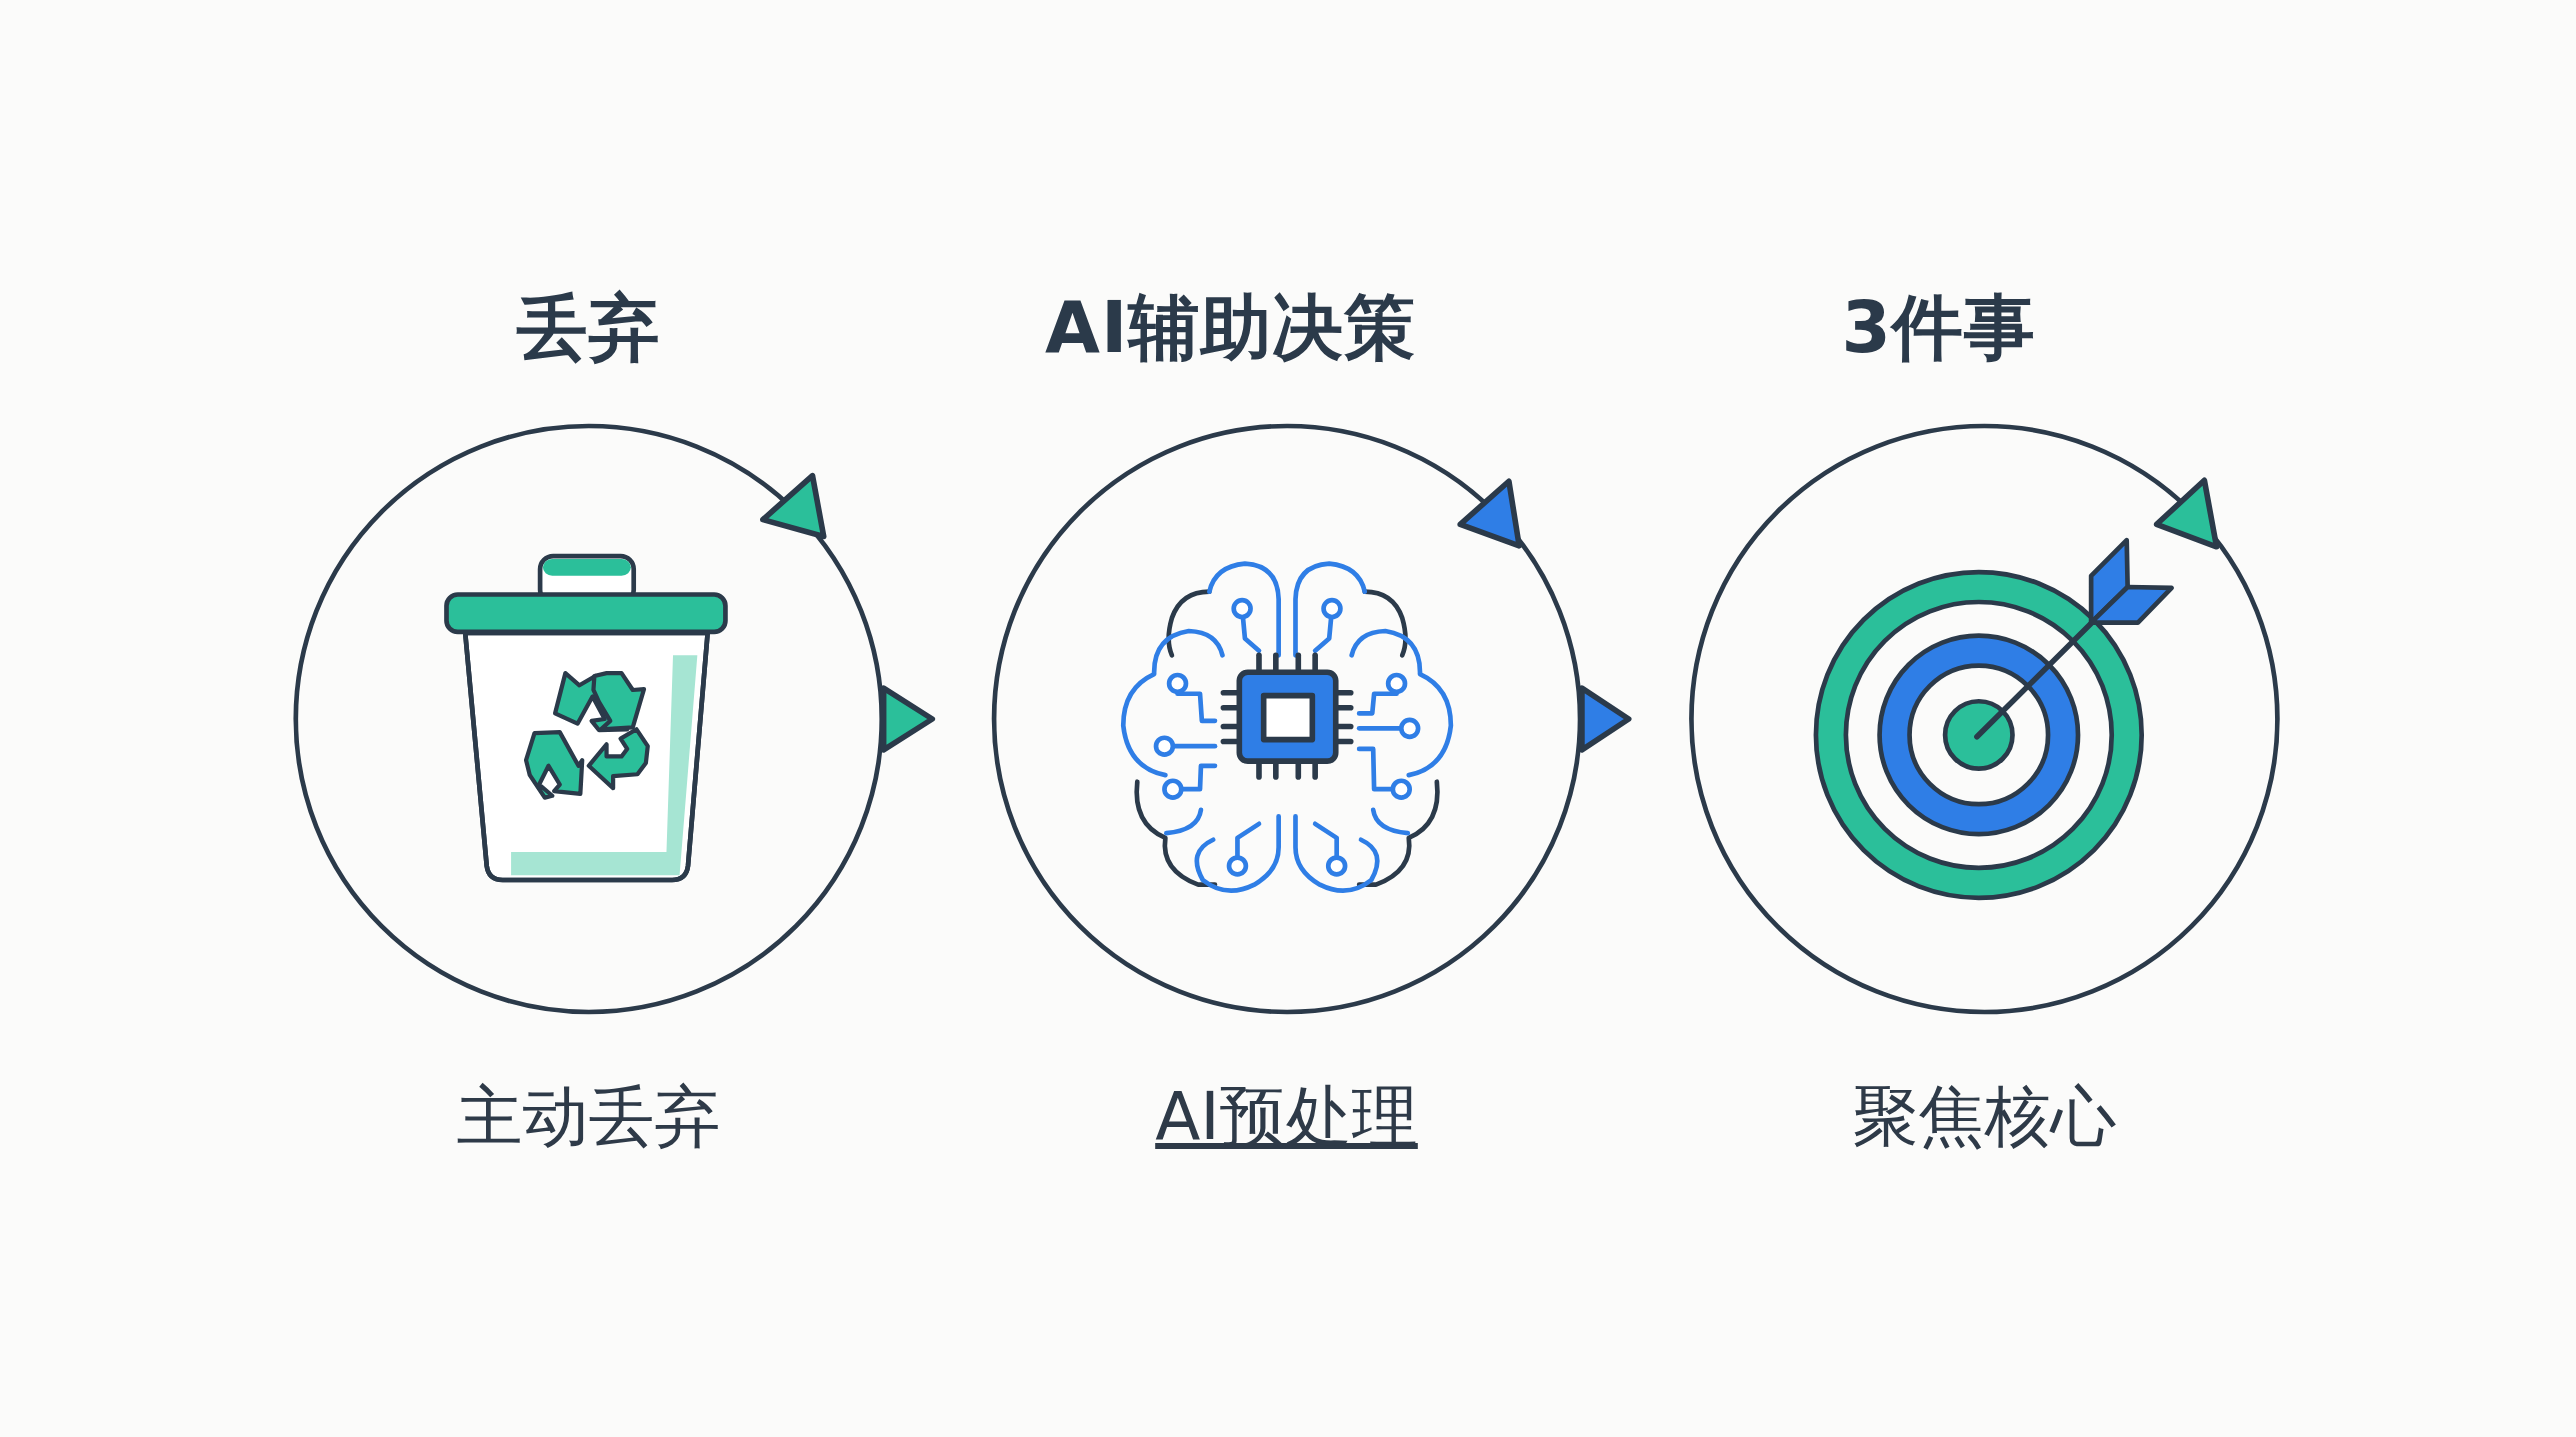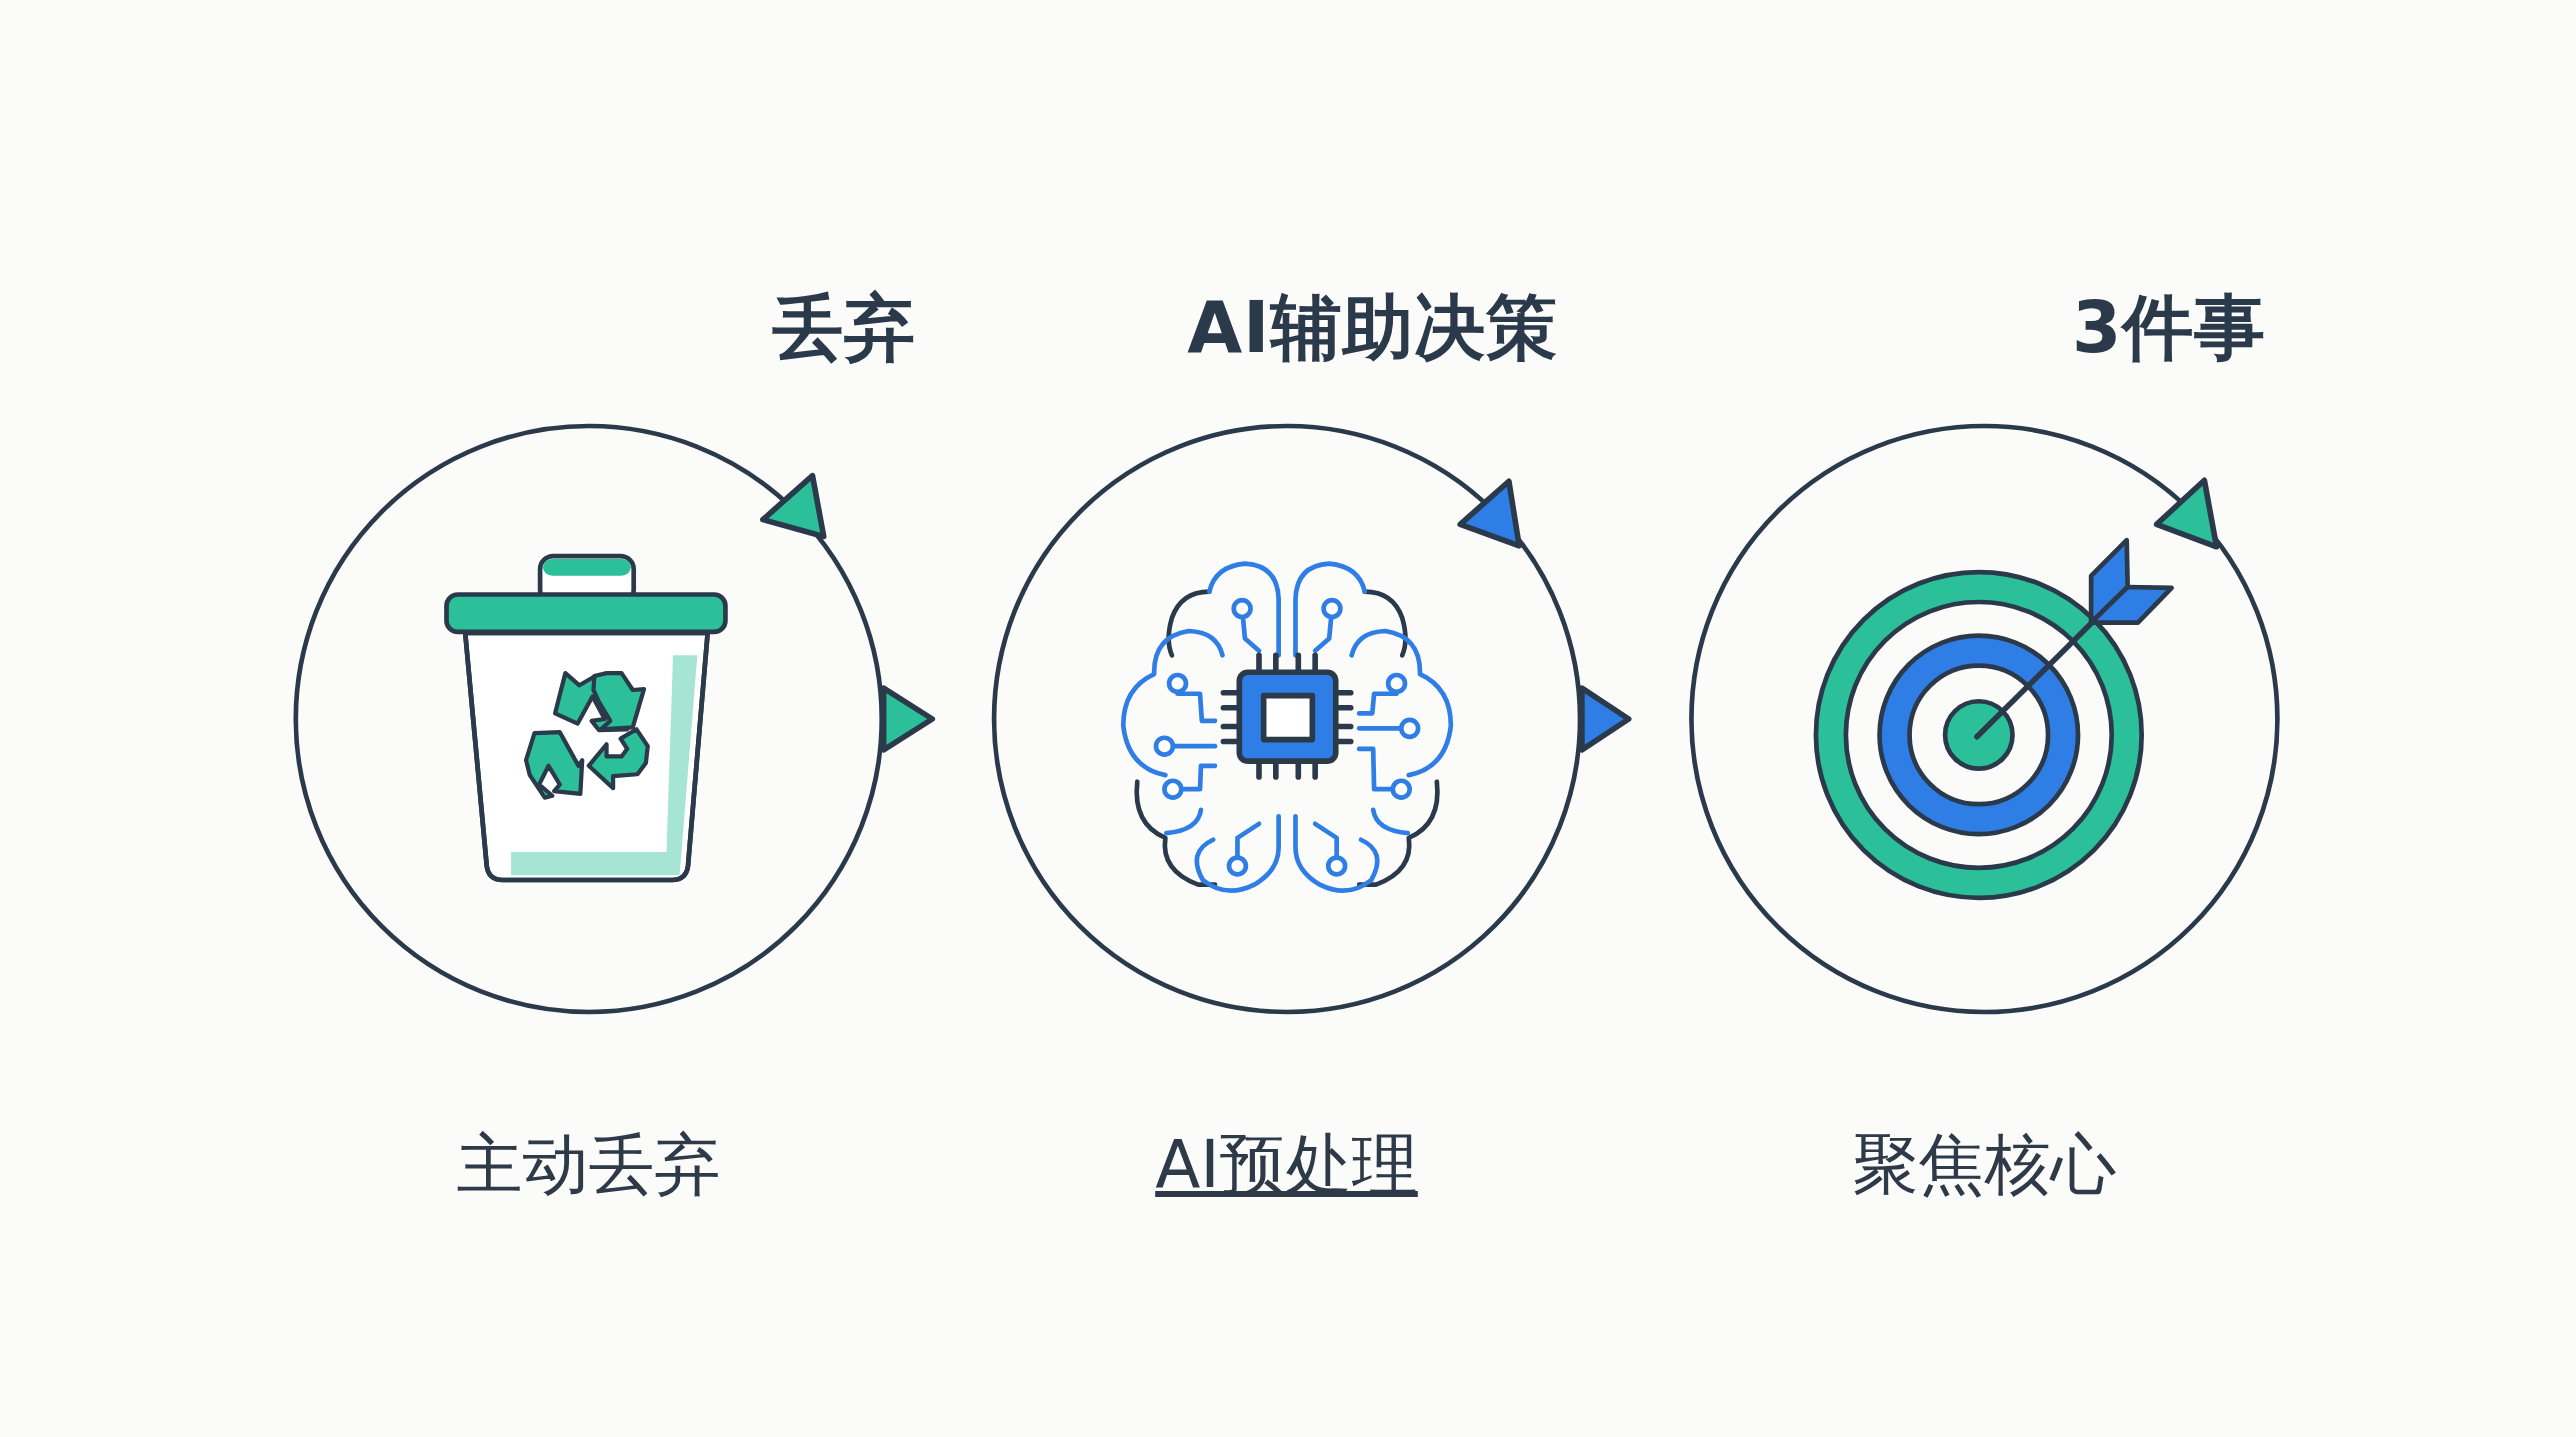--- a/index.html
+++ b/index.html
@@ -5,27 +5,27 @@
     html, body { margin: 0; padding: 0; }
     body {
       width: 2576px; height: 1438px;
       background: #fbfbfa;
       position: relative; overflow: hidden;
       font-family: "DejaVu Sans", "Liberation Sans", sans-serif;
       color: #2b3a4a;
     }
     .title {
       position: absolute; top: 281px; width: 655px;
-      text-align: right; font-size: 71px; font-weight: bold;
+      text-align: center; font-size: 71px; font-weight: bold;
       letter-spacing: 0.9px; line-height: 94px; color: #2b3a4a;
     }
     .subtitle {
       position: absolute; top: 1070px; width: 655px;
       text-align: center; font-size: 66px; font-weight: normal;
-      line-height: 94px; color: #2e3a48; margin-top: 48px;
+      line-height: 94px; color: #2e3a48;
     }
     #diagram { position: absolute; left: 0; top: 0; }
   </style>
 </head>
 <body>
 
 <div class="title" style="left:261px;">丢弃</div>
 <div class="title" style="left:903px;">AI辅助决策</div>
 <div class="title" style="left:1611px;">3件事</div>
 

